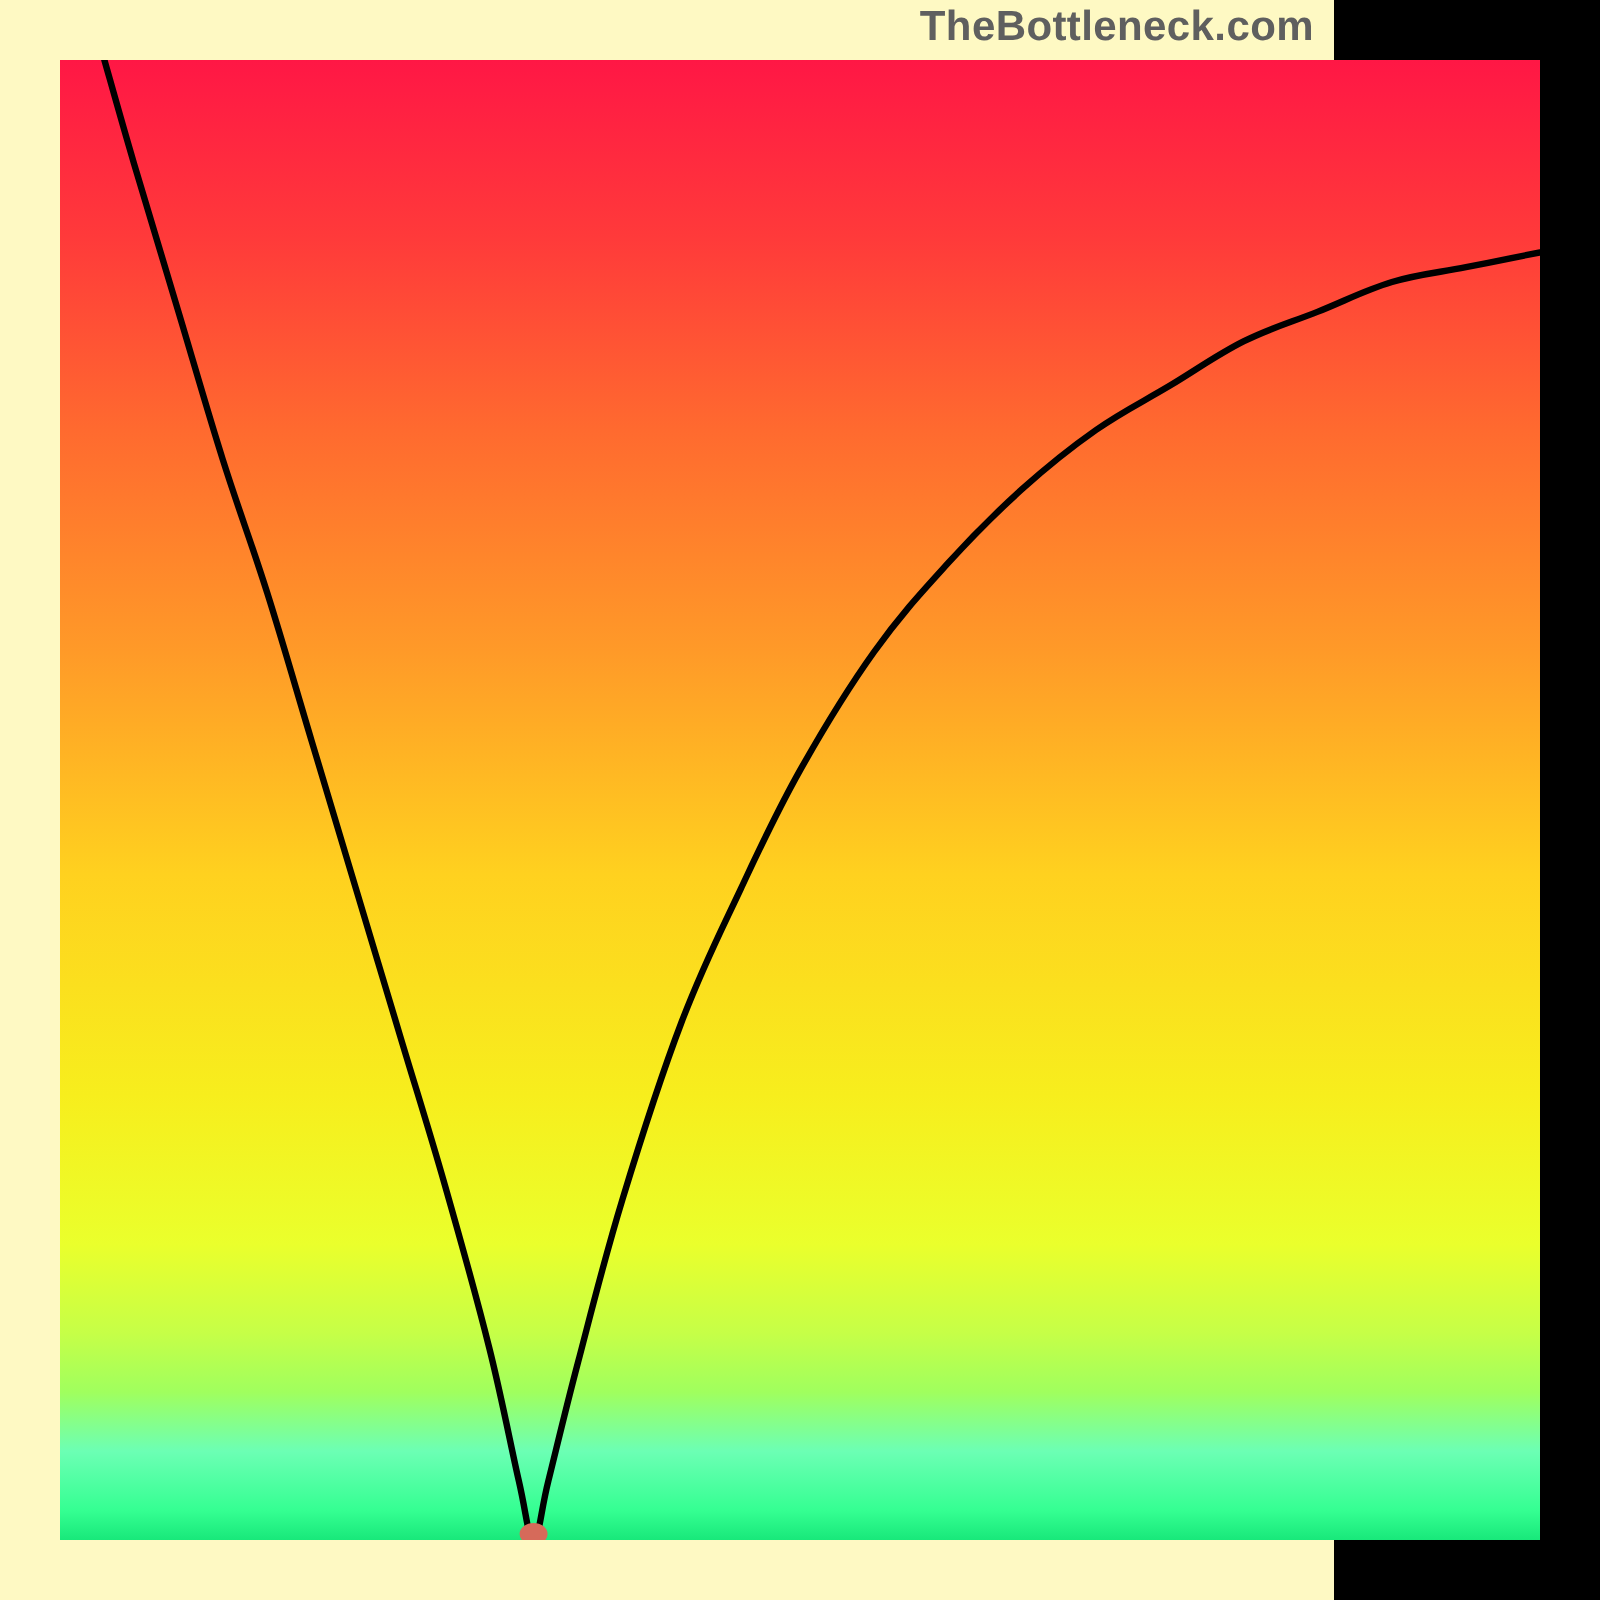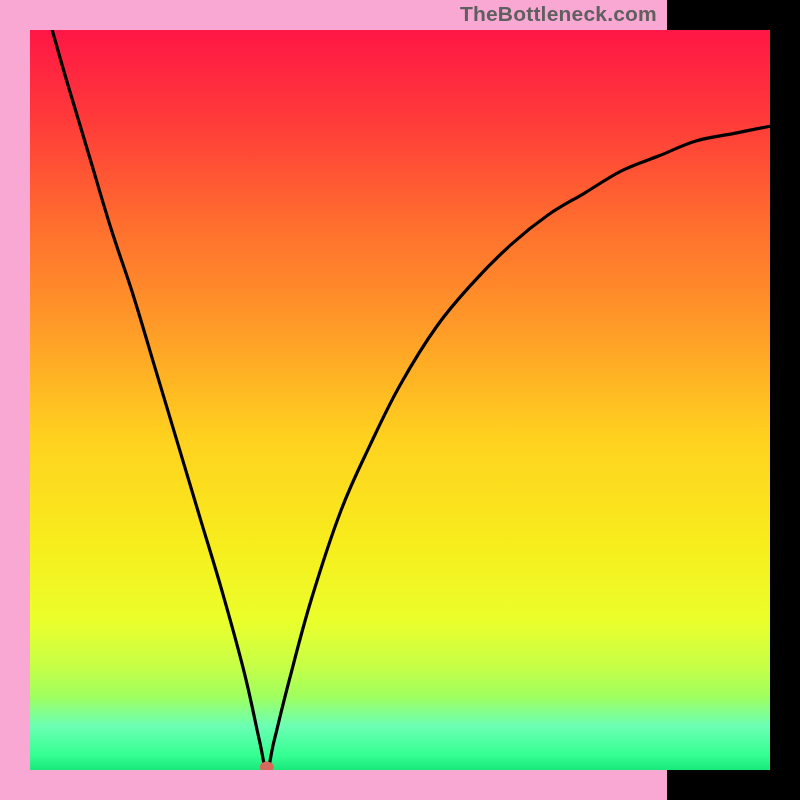--- a/index.html
+++ b/index.html
@@ -8,21 +8,21 @@
     width: 800px;
     height: 800px;
     background: #000000;
     overflow: hidden;
     font-family: Arial, Helvetica, sans-serif;
   }
   .frame {
     position: relative;
     width: 667px;
     height: 800px;
-    background: #f9a8d4;
+    background: #fef9c3;
   }
   .attribution {
     position: absolute;
     top: 2px;
     right: 10px;
     color: #5f5f5f;
     font-size: 21px;
     font-weight: 600;
     letter-spacing: 0.2px;
   }

